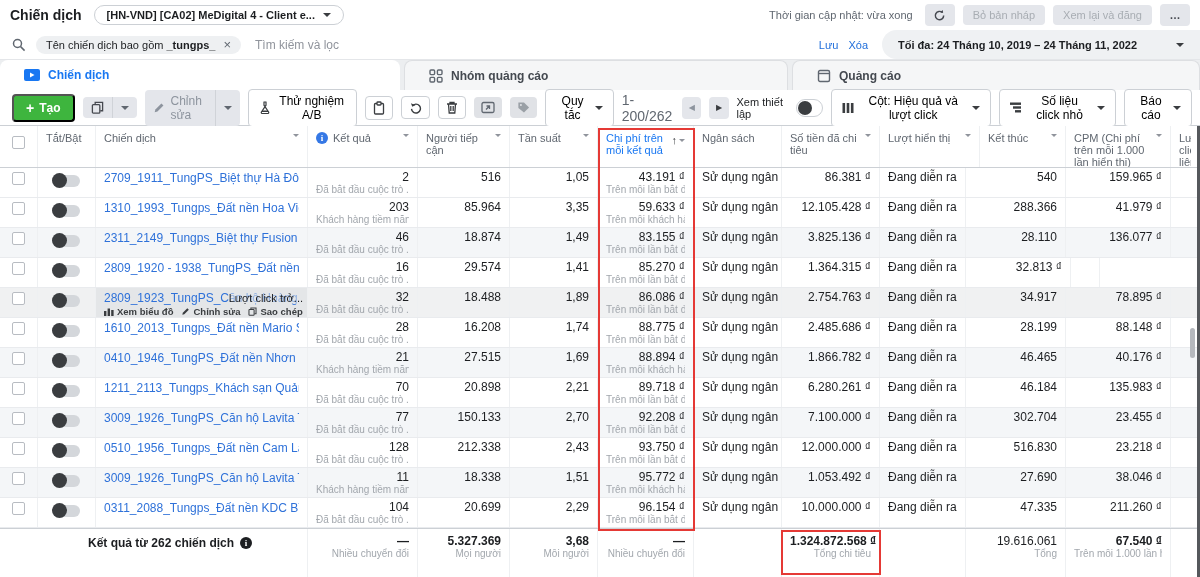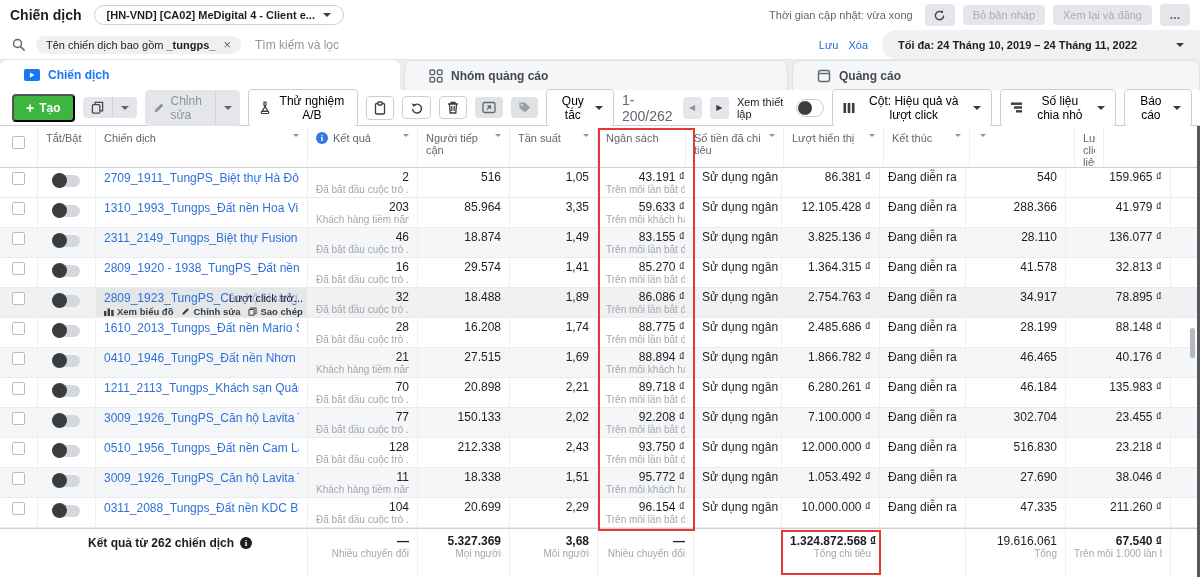--- a/index.html
+++ b/index.html
@@ -281,21 +281,21 @@
         <span class="caret" style="color:#3a3d40"></span>
       </button>
       <button class="btn-white">
         <span class="icon">
           <svg width="12" height="11" viewBox="0 0 12 11">
               <rect x="0" y="0.5" width="11" height="2.4" fill="#3a3d40"></rect>
               <rect x="3" y="4.3" width="8" height="2.4" fill="#3a3d40"></rect>
               <rect x="5" y="8.1" width="6" height="2.4" fill="#3a3d40"></rect>
             </svg>
         </span>
-        <span>Số liệu chia nhỏ</span>
+        <span>Số liệu click nhỏ</span>
         <span class="caret" style="color:#3a3d40"></span>
       </button>
       <button class="btn-white">
         <span>Báo cáo</span>
         <span class="caret" style="color:#3a3d40"></span>
       </button>
     </div>
   </div>
 
   <div class="tablewrap">
@@ -324,20 +324,27 @@
           <span class="hsort">
             <span class="caret sm"></span>
           </span>
         </div>
         <div class="cell" style="width: 88px;">
           <span class="hlabel">Tần suất</span>
           <span class="hsort">
             <span class="caret sm"></span>
           </span>
         </div>
+        <div class="cell" style="width: 96px;">
+          <span class="hlabel blue">Chi phí trên mỗi kết quả</span>
+          <span class="hsort">
+            <span class="uparrow">↑</span>
+            <span class="caret sm"></span>
+          </span>
+        </div>
         <div class="cell" style="width: 88px;">
           <span class="hlabel">Ngân sách</span>
         </div>
         <div class="cell" style="width: 98px;">
           <span class="hlabel">Số tiền đã chi tiêu</span>
           <span class="hsort">
             <span class="caret sm"></span>
           </span>
         </div>
         <div class="cell" style="width: 100px;">
@@ -346,20 +353,21 @@
             <span class="caret sm"></span>
           </span>
         </div>
         <div class="cell" style="width: 86px;">
           <span class="hlabel">Kết thúc</span>
           <span class="hsort">
             <span class="caret sm"></span>
           </span>
         </div>
         <div class="cell" style="width: 105px;">
+          <span class="hlabel">CPM (Chi phí trên mỗi 1.000 lần hiển thị)</span>
           <span class="hsort">
             <span class="caret sm"></span>
           </span>
         </div>
         <div class="cell" style="width: 29px;">
           <span class="hlabel">Lượt click liên kết</span>
         </div>
       </div>
     <div id="tbody">
         <div class="trow body-row">
@@ -510,23 +518,20 @@
             <div class="sub">Trên mỗi lần bắt đầu ...</div>
           </div>
           <div class="cell" style="width: 88px;">
             <div class="val">Sử dụng ngân s...</div>
           </div>
           <div class="cell num" style="width: 98px;">
             <div class="val">1.364.315 ₫</div>
           </div>
           <div class="cell" style="width: 86px;">
             <div class="val">Đang diễn ra</div>
-          </div>
-          <div class="cell num" style="width: 100px;">
-            <div class="val">41.578</div>
           </div>
           <div class="cell num" style="width: 105px;">
             <div class="val">32.813 ₫</div>
           </div>
           <div class="cell" style="width: 29px;"></div>
         </div>
         <div class="trow body-row tint hovered">
           <div class="cell" style="width: 38px;">
             <div class="cb"></div>
           </div>
@@ -731,21 +736,21 @@
             <a class="name-link">3009_1926_TungPS_Căn hộ Lavita Thuận An...</a>
           </div>
           <div class="cell num" style="width: 110px;">
             <div class="val">77</div>
             <div class="sub">Đã bắt đầu cuộc trò ...</div>
           </div>
           <div class="cell num" style="width: 92px;">
             <div class="val">150.133</div>
           </div>
           <div class="cell num" style="width: 88px;">
-            <div class="val">2,02</div>
+            <div class="val">2,70</div>
           </div>
           <div class="cell num" style="width: 96px;">
             <div class="val">92.208 ₫</div>
             <div class="sub">Trên mỗi lần bắt đầu ...</div>
           </div>
           <div class="cell" style="width: 88px;">
             <div class="val">Sử dụng ngân s...</div>
           </div>
           <div class="cell num" style="width: 98px;">
             <div class="val">7.100.000 ₫</div>

